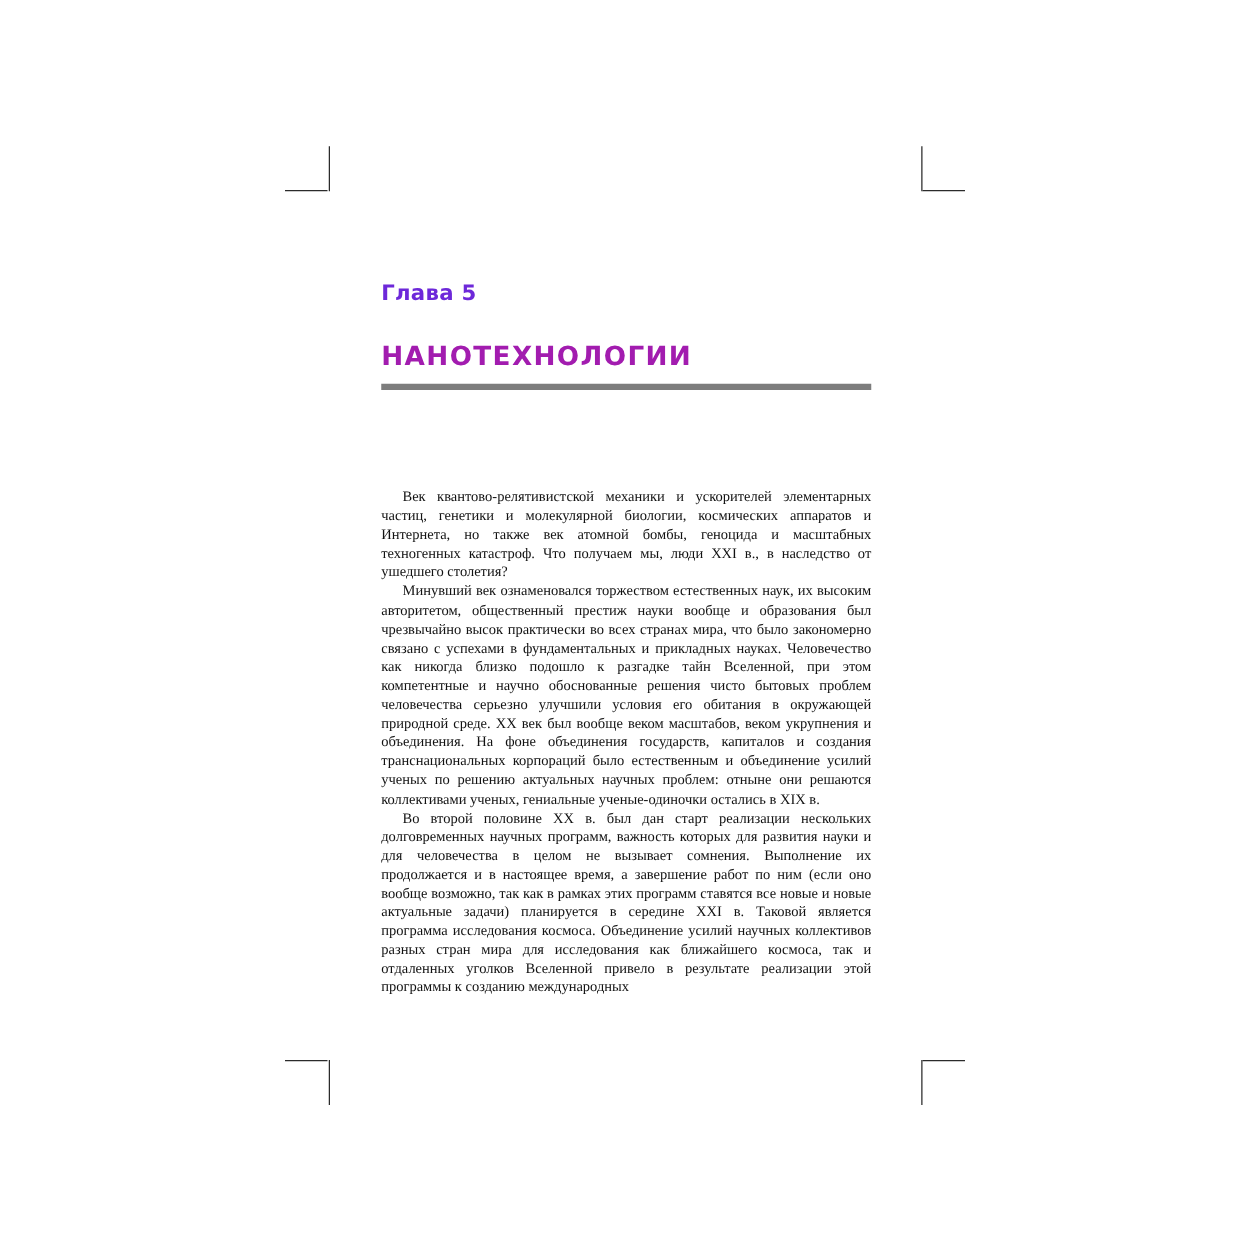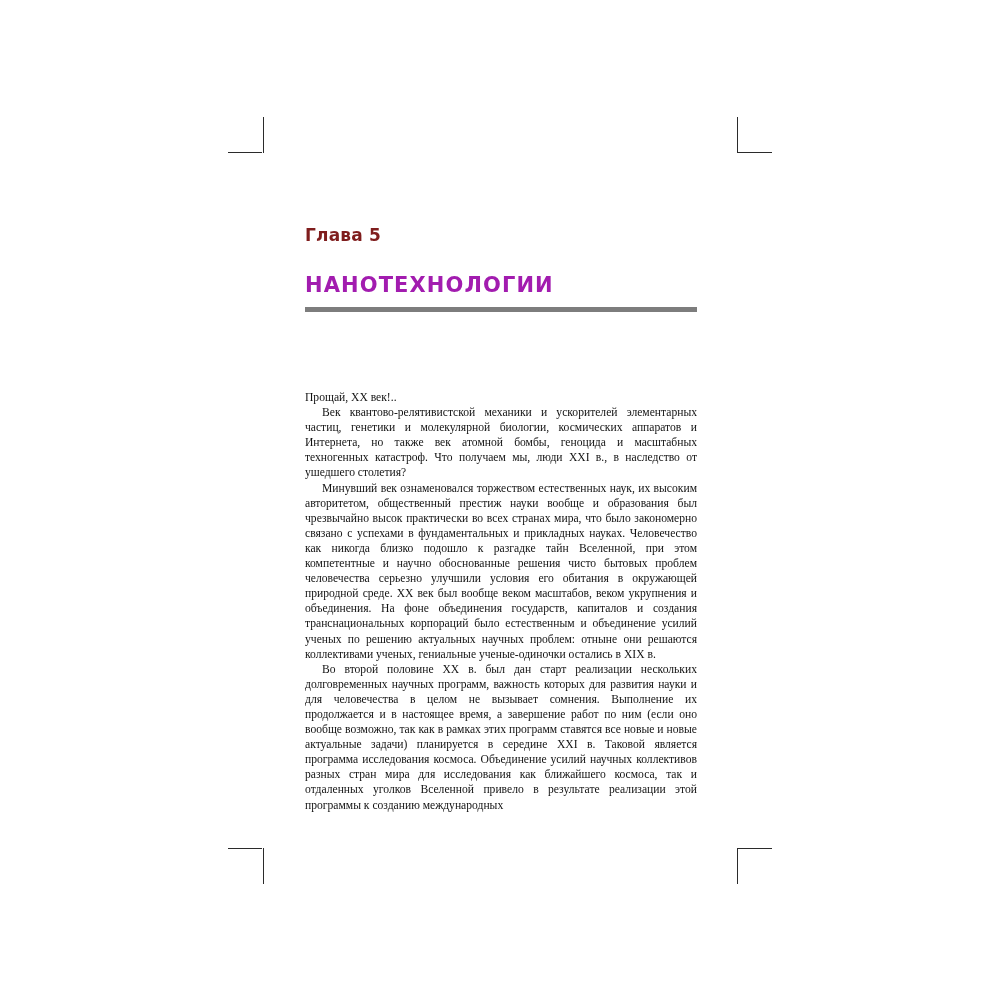--- a/index.html
+++ b/index.html
@@ -52,21 +52,21 @@
     left: 305px;
     top: 225px;
     width: 392px;
   }
 
   .chapter-label {
     font-family: "DejaVu Sans", sans-serif;
     font-weight: bold;
     font-size: 17px;
     letter-spacing: 0.2px;
-    color: #7f1d1d;
+    color: #6d28d9;
     margin: 0 0 28px 0;
   }
 
   .chapter-title {
     font-family: "DejaVu Sans", sans-serif;
     font-weight: bold;
     font-size: 21px;
     letter-spacing: 1.1px;
     color: #a21caf;
     margin: 0 0 10px 0;
@@ -115,20 +115,19 @@
 
   <div class="content">
 
     <div class="chapter-label">Глава 5</div>
 
     <div class="chapter-title">НАНОТЕХНОЛОГИИ</div>
 
     <div class="title-rule"></div>
 
     <div class="body-text">
-      <p class="noindent">Прощай, XX век!..</p>
       <p class="indent">Век квантово-релятивистской механики и ускорителей элементарных частиц, генетики и молекулярной биологии, космических аппаратов и Интернета, но также век атомной бомбы, геноцида и масштабных техногенных катастроф. Что получаем мы, люди XXI в., в наследство от ушедшего столетия?</p>
       <p class="indent">Минувший век ознаменовался торжеством естественных наук, их высоким авторитетом, общественный престиж науки вообще и образования был чрезвычайно высок практически во всех странах мира, что было закономерно связано с успехами в фундаментальных и прикладных науках. Человечество как никогда близко подошло к разгадке тайн Вселенной, при этом компетентные и научно обоснованные решения чисто бытовых проблем человечества серьезно улучшили условия его обитания в окружающей природной среде. XX век был вообще веком масштабов, веком укрупнения и объединения. На фоне объединения государств, капиталов и создания транснациональных корпораций было естественным и объединение усилий ученых по решению актуальных научных проблем: отныне они решаются коллективами ученых, гениальные ученые-одиночки остались в XIX в.</p>
       <p class="indent">Во второй половине XX в. был дан старт реализации нескольких долговременных научных программ, важность которых для развития науки и для человечества в целом не вызывает сомнения. Выполнение их продолжается и в настоящее время, а завершение работ по ним (если оно вообще возможно, так как в рамках этих программ ставятся все новые и новые актуальные задачи) планируется в середине XXI в. Таковой является программа исследования космоса. Объединение усилий научных коллективов разных стран мира для исследования как ближайшего космоса, так и отдаленных уголков Вселенной привело в результате реализации этой программы к созданию международных</p>
     </div>
 
   </div>
 </div>
 
 </body></html>

